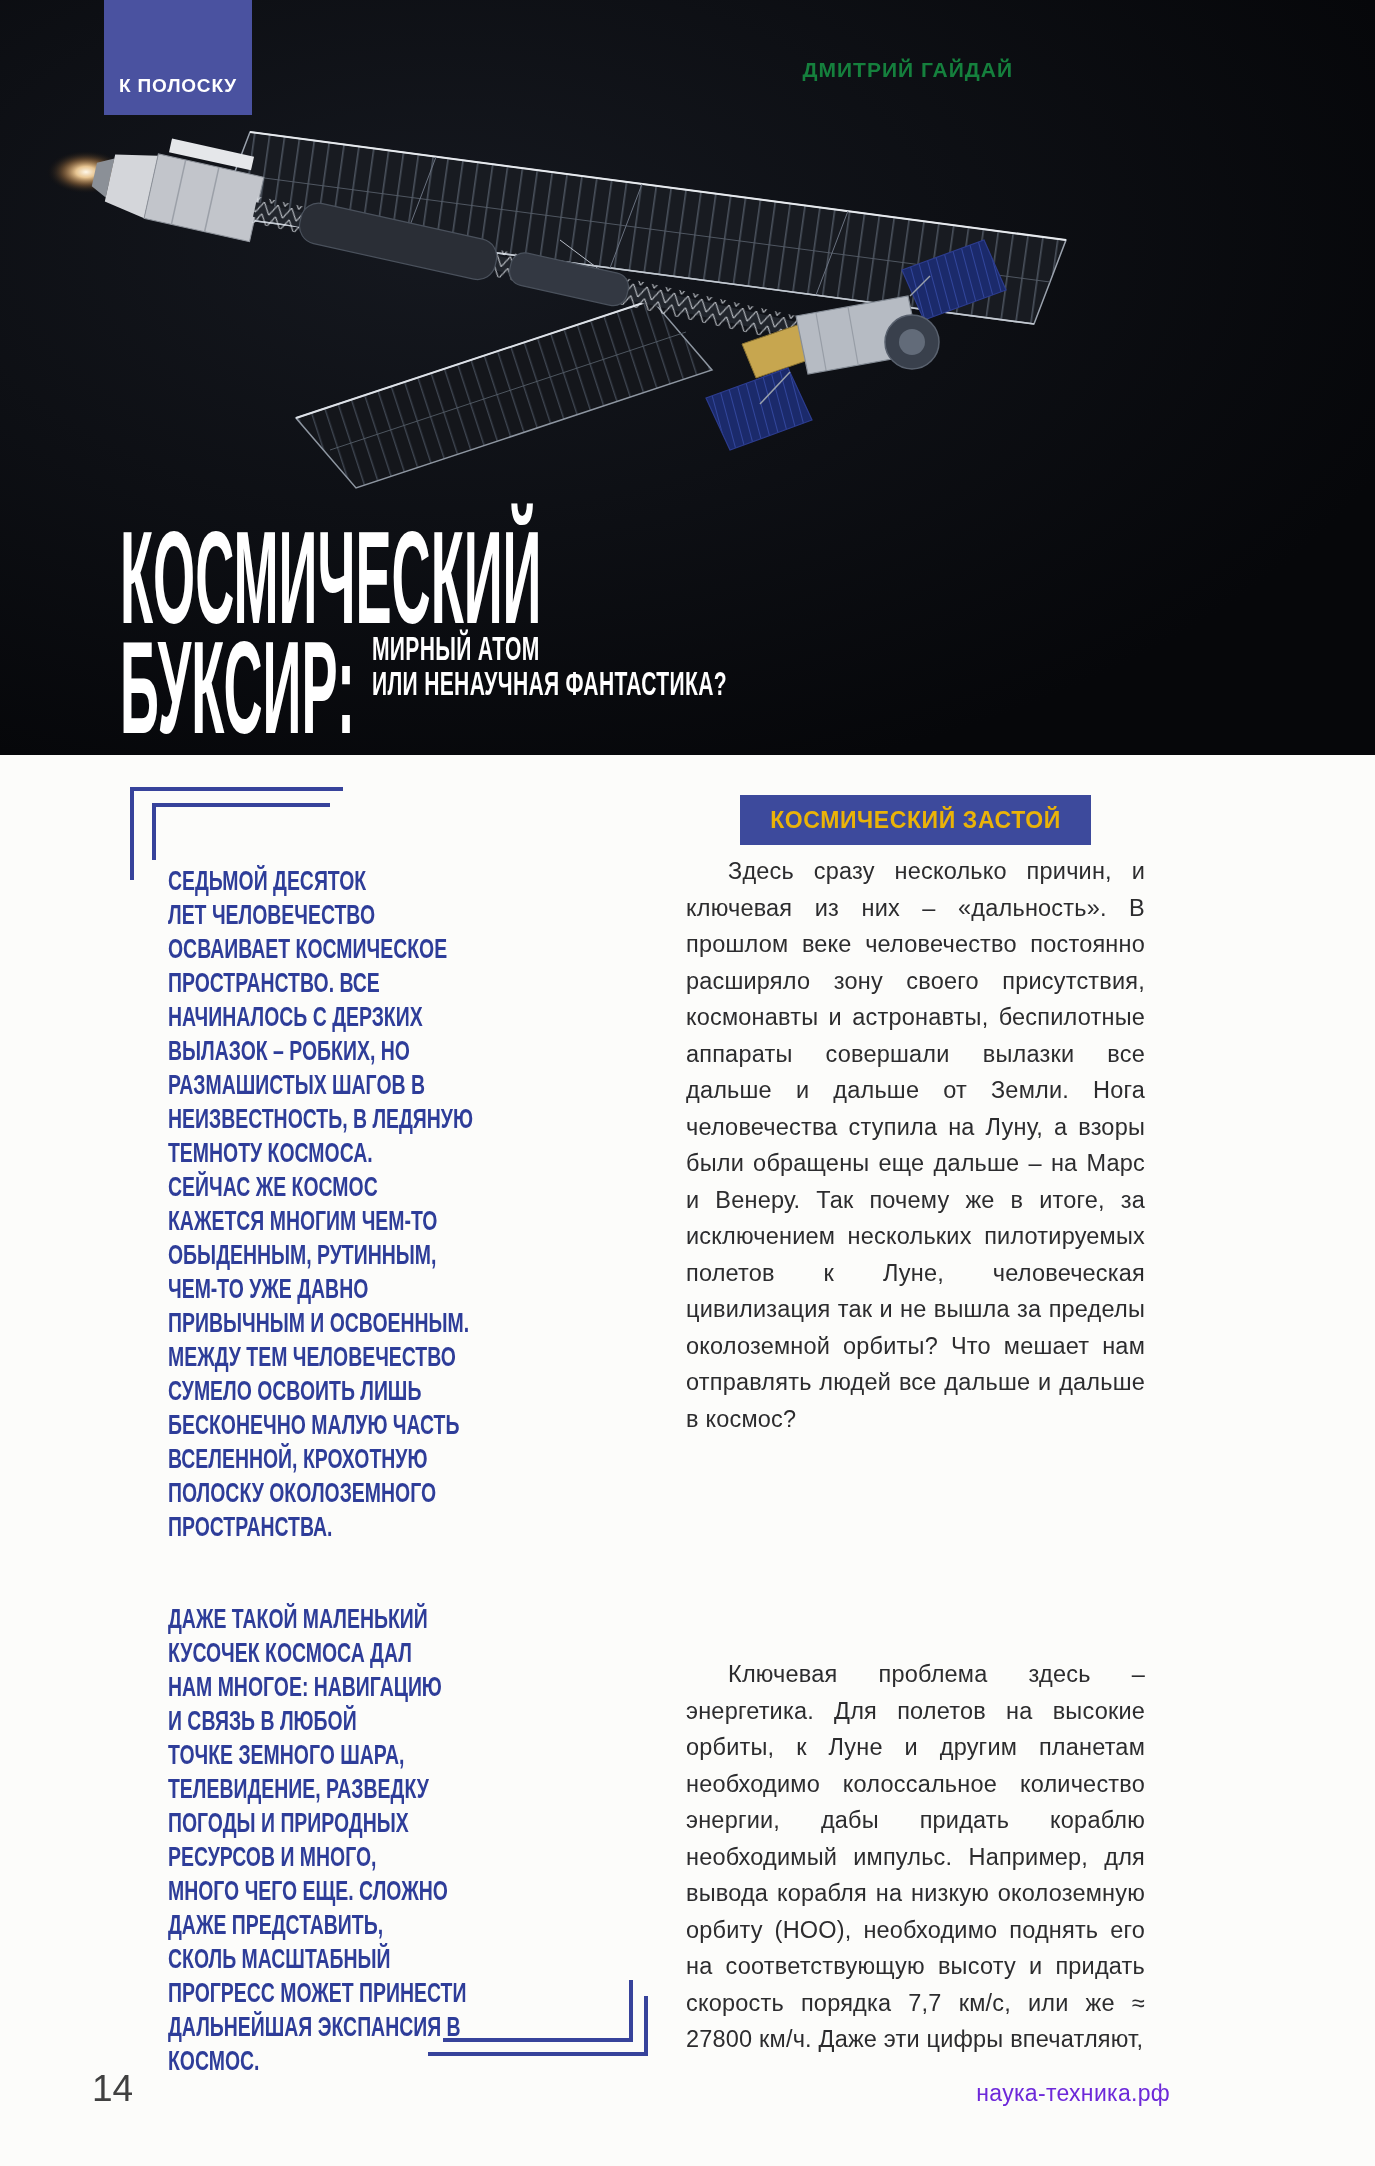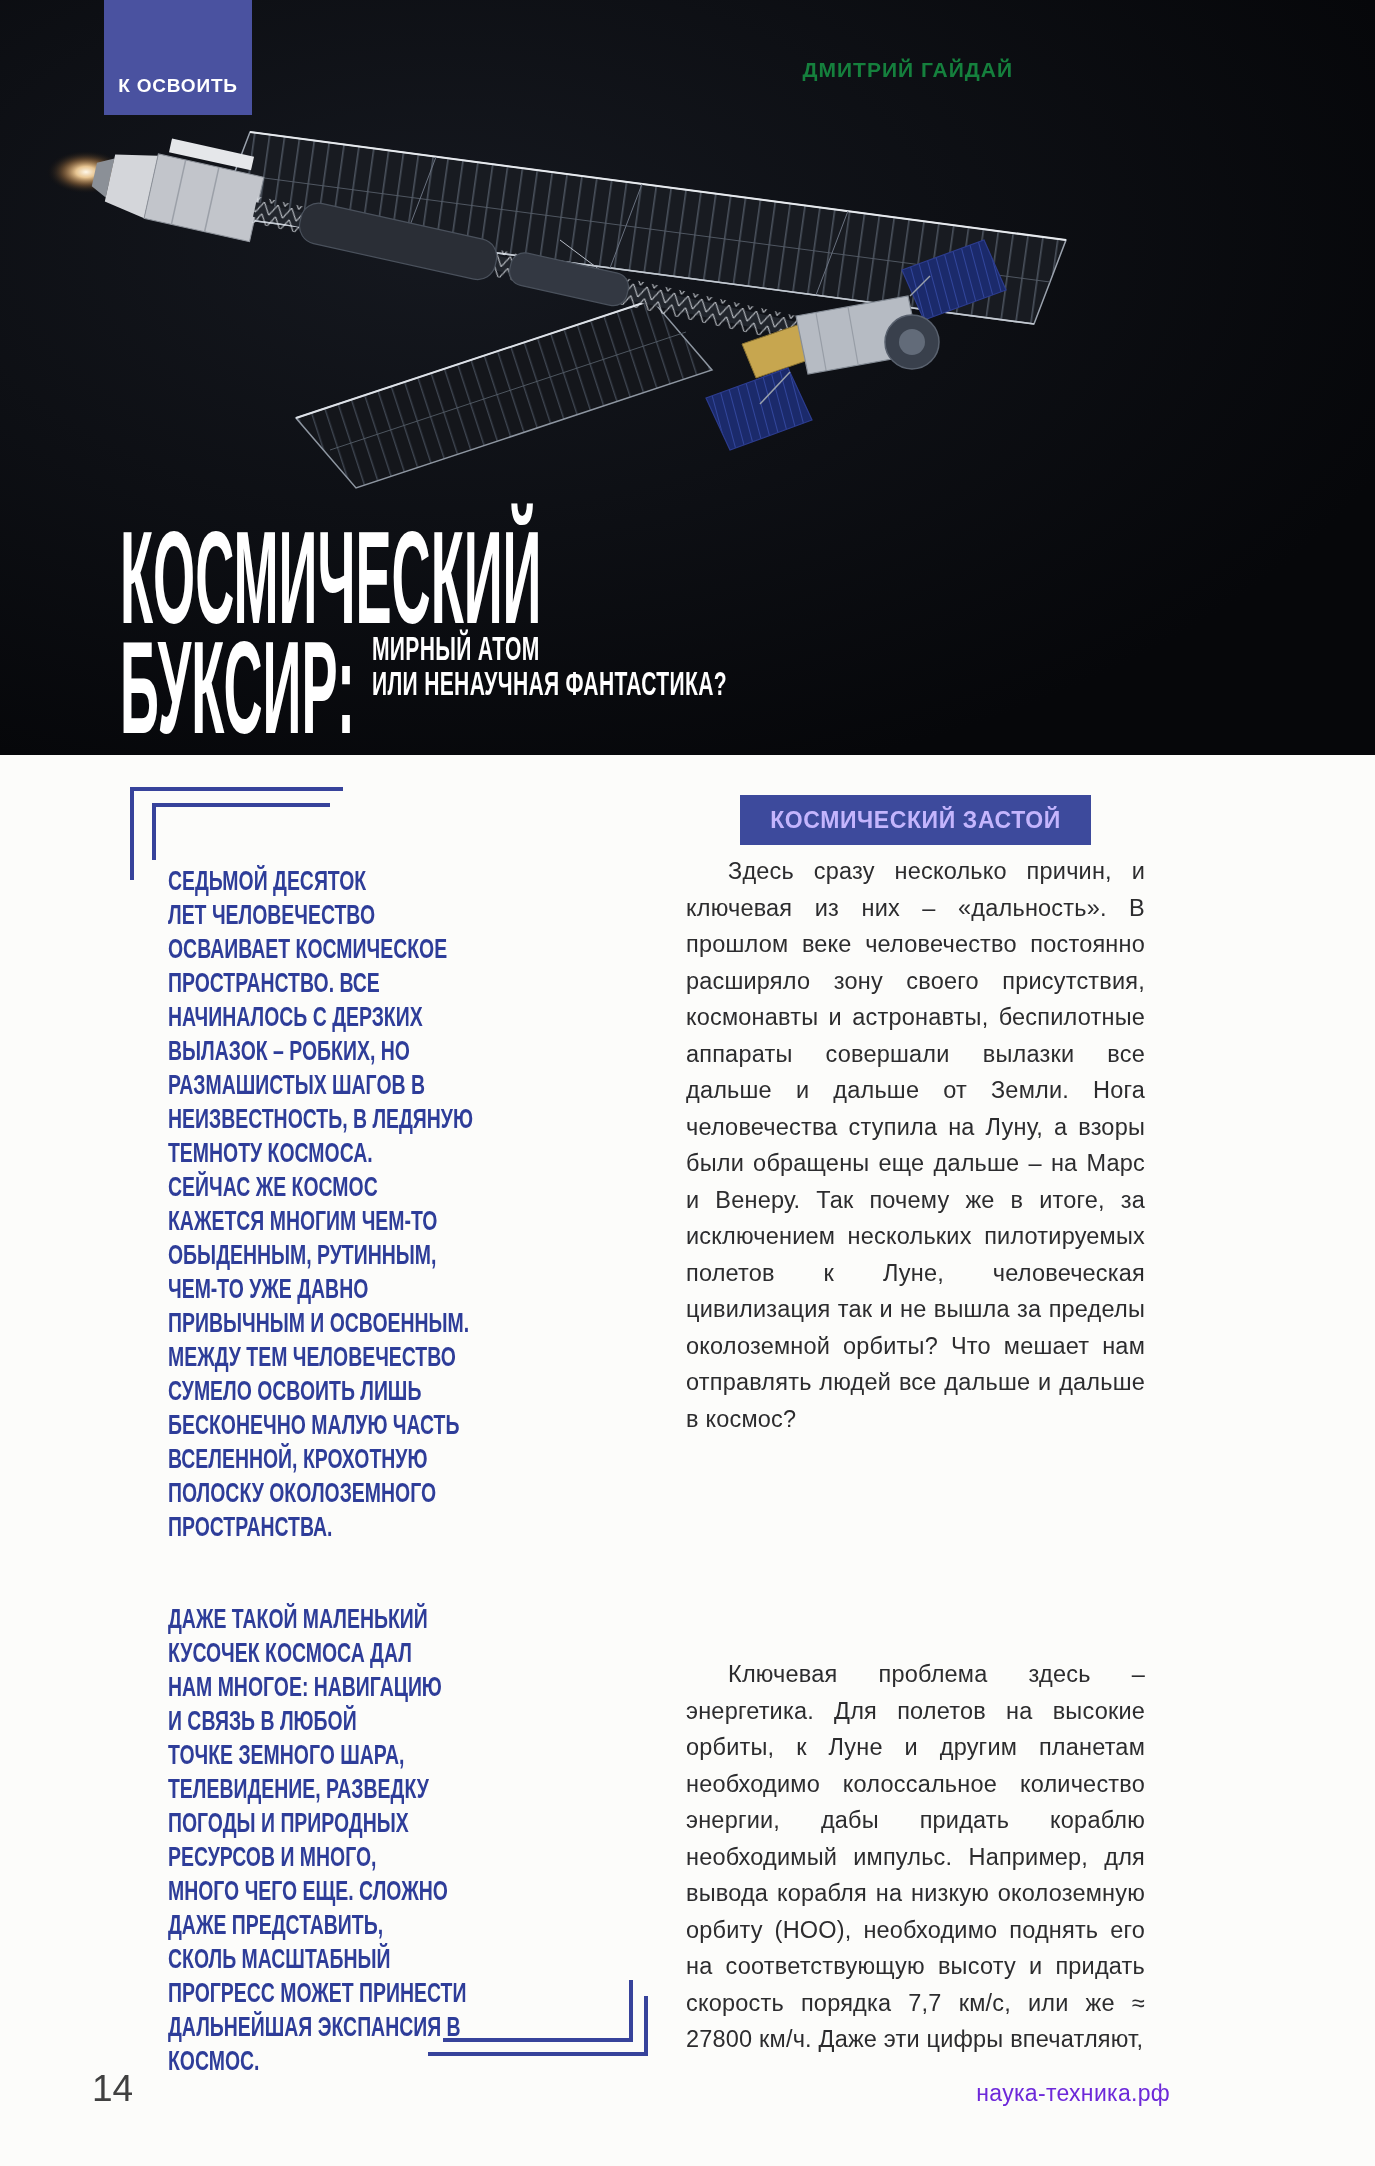--- a/index.html
+++ b/index.html
@@ -52,21 +52,21 @@
     white-space:pre-line;
   }
   .lead .para + .para { margin-top:24px; }
 
   
   .section-badge-row {
     position:absolute; left:686px; width:459px;
     display:flex; justify-content:center;
   }
   .section-badge-row .badge {
-    background:#3d4a9c; color:#c4b5fd; font-weight:700; font-size:23px;
+    background:#3d4a9c; color:#eab308; font-weight:700; font-size:23px;
     letter-spacing:0.6px; padding:12px 30px 11px; white-space:nowrap;
   }
   .badge-1 { top:795px; }
   .badge-2 { top:1627px; }
 
   .bodycol { position:absolute; left:686px; width:459px; color:#2c2c2e; }
   .bodycol p {
     font-size:23.5px; line-height:36.5px; text-align:justify;
     text-indent:42px; letter-spacing:0.2px;
   }
@@ -156,21 +156,21 @@
         <line x1="816" y1="313" x2="826" y2="370" stroke="#979da6" stroke-width="1.2"></line>
         <line x1="848" y1="307" x2="858" y2="364" stroke="#979da6" stroke-width="1.2"></line>
         <circle cx="912" cy="342" r="27" fill="#39404c" stroke="#59616e" stroke-width="1.5"></circle>
         <circle cx="912" cy="342" r="13" fill="#626b79"></circle>
         <line x1="910" y1="296" x2="930" y2="276" stroke="#9aa1ab" stroke-width="1.5"></line>
         <line x1="790" y1="372" x2="760" y2="404" stroke="#9aa1ab" stroke-width="1.5"></line>
       </g>
     </svg>
 
     <div class="kicker-badge">
-      <span>К ОСВОИТЬ</span>
+      <span>К ПОЛОСКУ</span>
     </div>
 
     <div class="author">ДМИТРИЙ ГАЙДАЙ</div>
 
     <div class="title-line l1">КОСМИЧЕСКИЙ</div>
     <div class="title-line l2">БУКСИР:</div>
 
     <div class="subtitle">
       <div>МИРНЫЙ АТОМ</div>
       <div>ИЛИ НЕНАУЧНАЯ ФАНТАСТИКА?</div>

